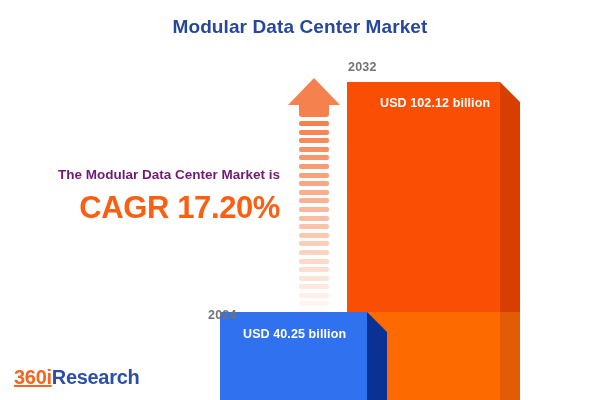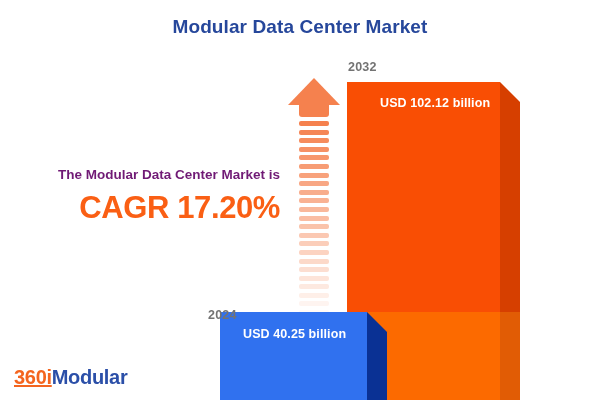--- a/index.html
+++ b/index.html
@@ -256,16 +256,16 @@
     <div class="bar-side"></div>
   </div>
 
   <div class="bar-value" id="value-2032">USD 102.12 billion</div>
   <div class="bar-value" id="value-2024">USD 40.25 billion</div>
 
   <div class="year-label" id="year-2032">2032</div>
   <div class="year-label" id="year-2024">2024</div>
 
   <div class="logo">
-    <span class="logo-orange">360i</span><span class="logo-blue">Modular</span>
+    <span class="logo-orange">360i</span><span class="logo-blue">Research</span>
   </div>
 
 </div>
 
 </body></html>

